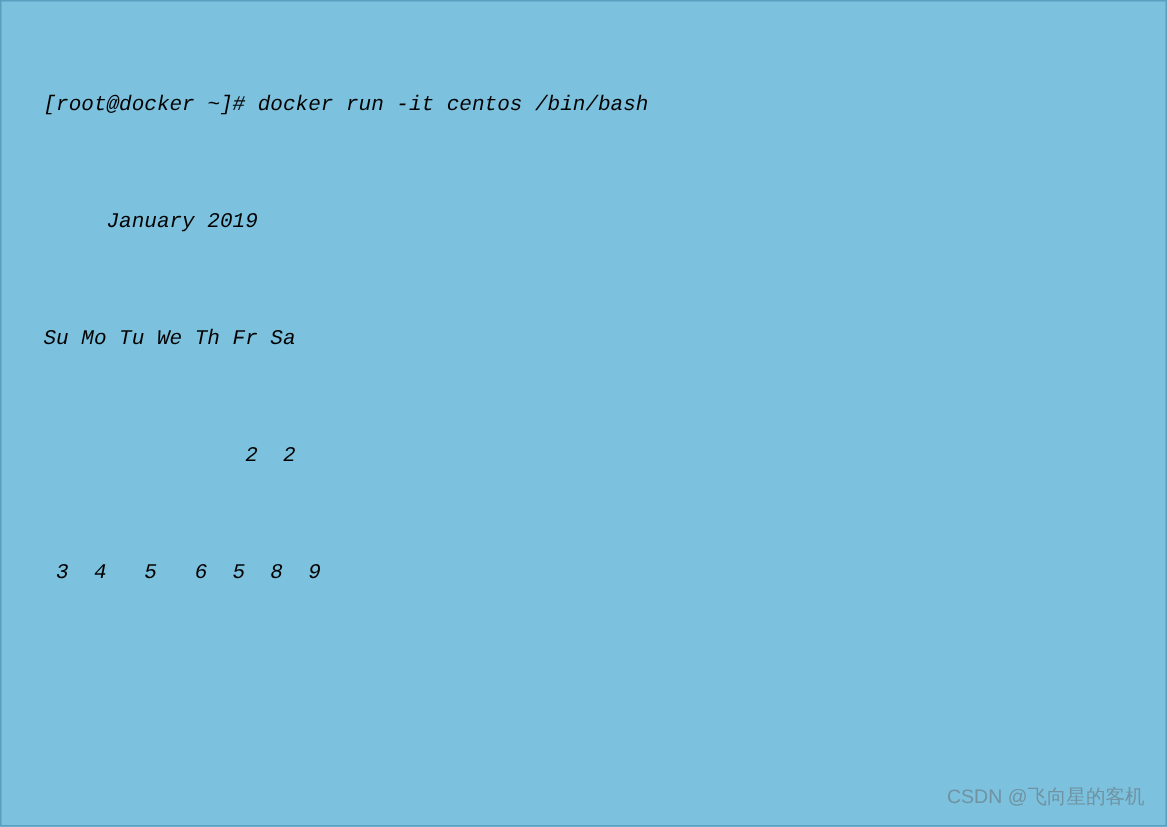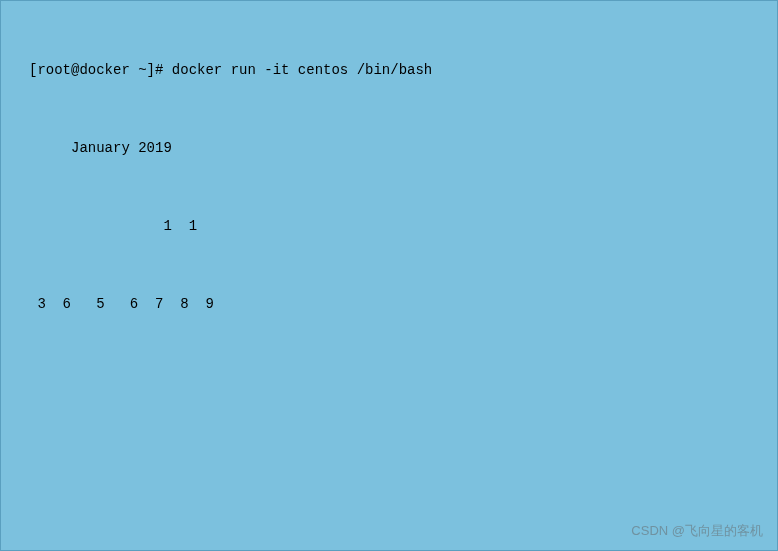--- a/index.html
+++ b/index.html
@@ -18,39 +18,41 @@
       border: 1px solid #5a9fbf;
       overflow: hidden;
     }
     .terminal {
       padding: 4px 0;
       white-space: pre;
       line-height: 26px;
     }
     .line {
       padding-left: 28px;
+      font-style: italic;
     }
     .watermark {
       position: absolute;
       right: 14px;
       bottom: 10px;
       color: rgba(100,100,100,0.5);
       font-family: Arial, sans-serif;
       font-size: 13px;
       pointer-events: none;
     }
   </style>
 </head>
 <body>
 
 <div class="terminal">
   <div class="line">[root@docker ~]# docker run -it centos /bin/bash</div>
   <div class="line">     January 2019</div>
-  <div class="line">                1  1</div>
-  <div class="line"> 3  6   5   6  7  8  9</div>
+  <div class="line">Su Mo Tu We Th Fr Sa</div>
+  <div class="line">                2  2</div>
+  <div class="line"> 3  4   5   6  5  8  9</div>
   
   
   
   
   
   
   
   
   
   

